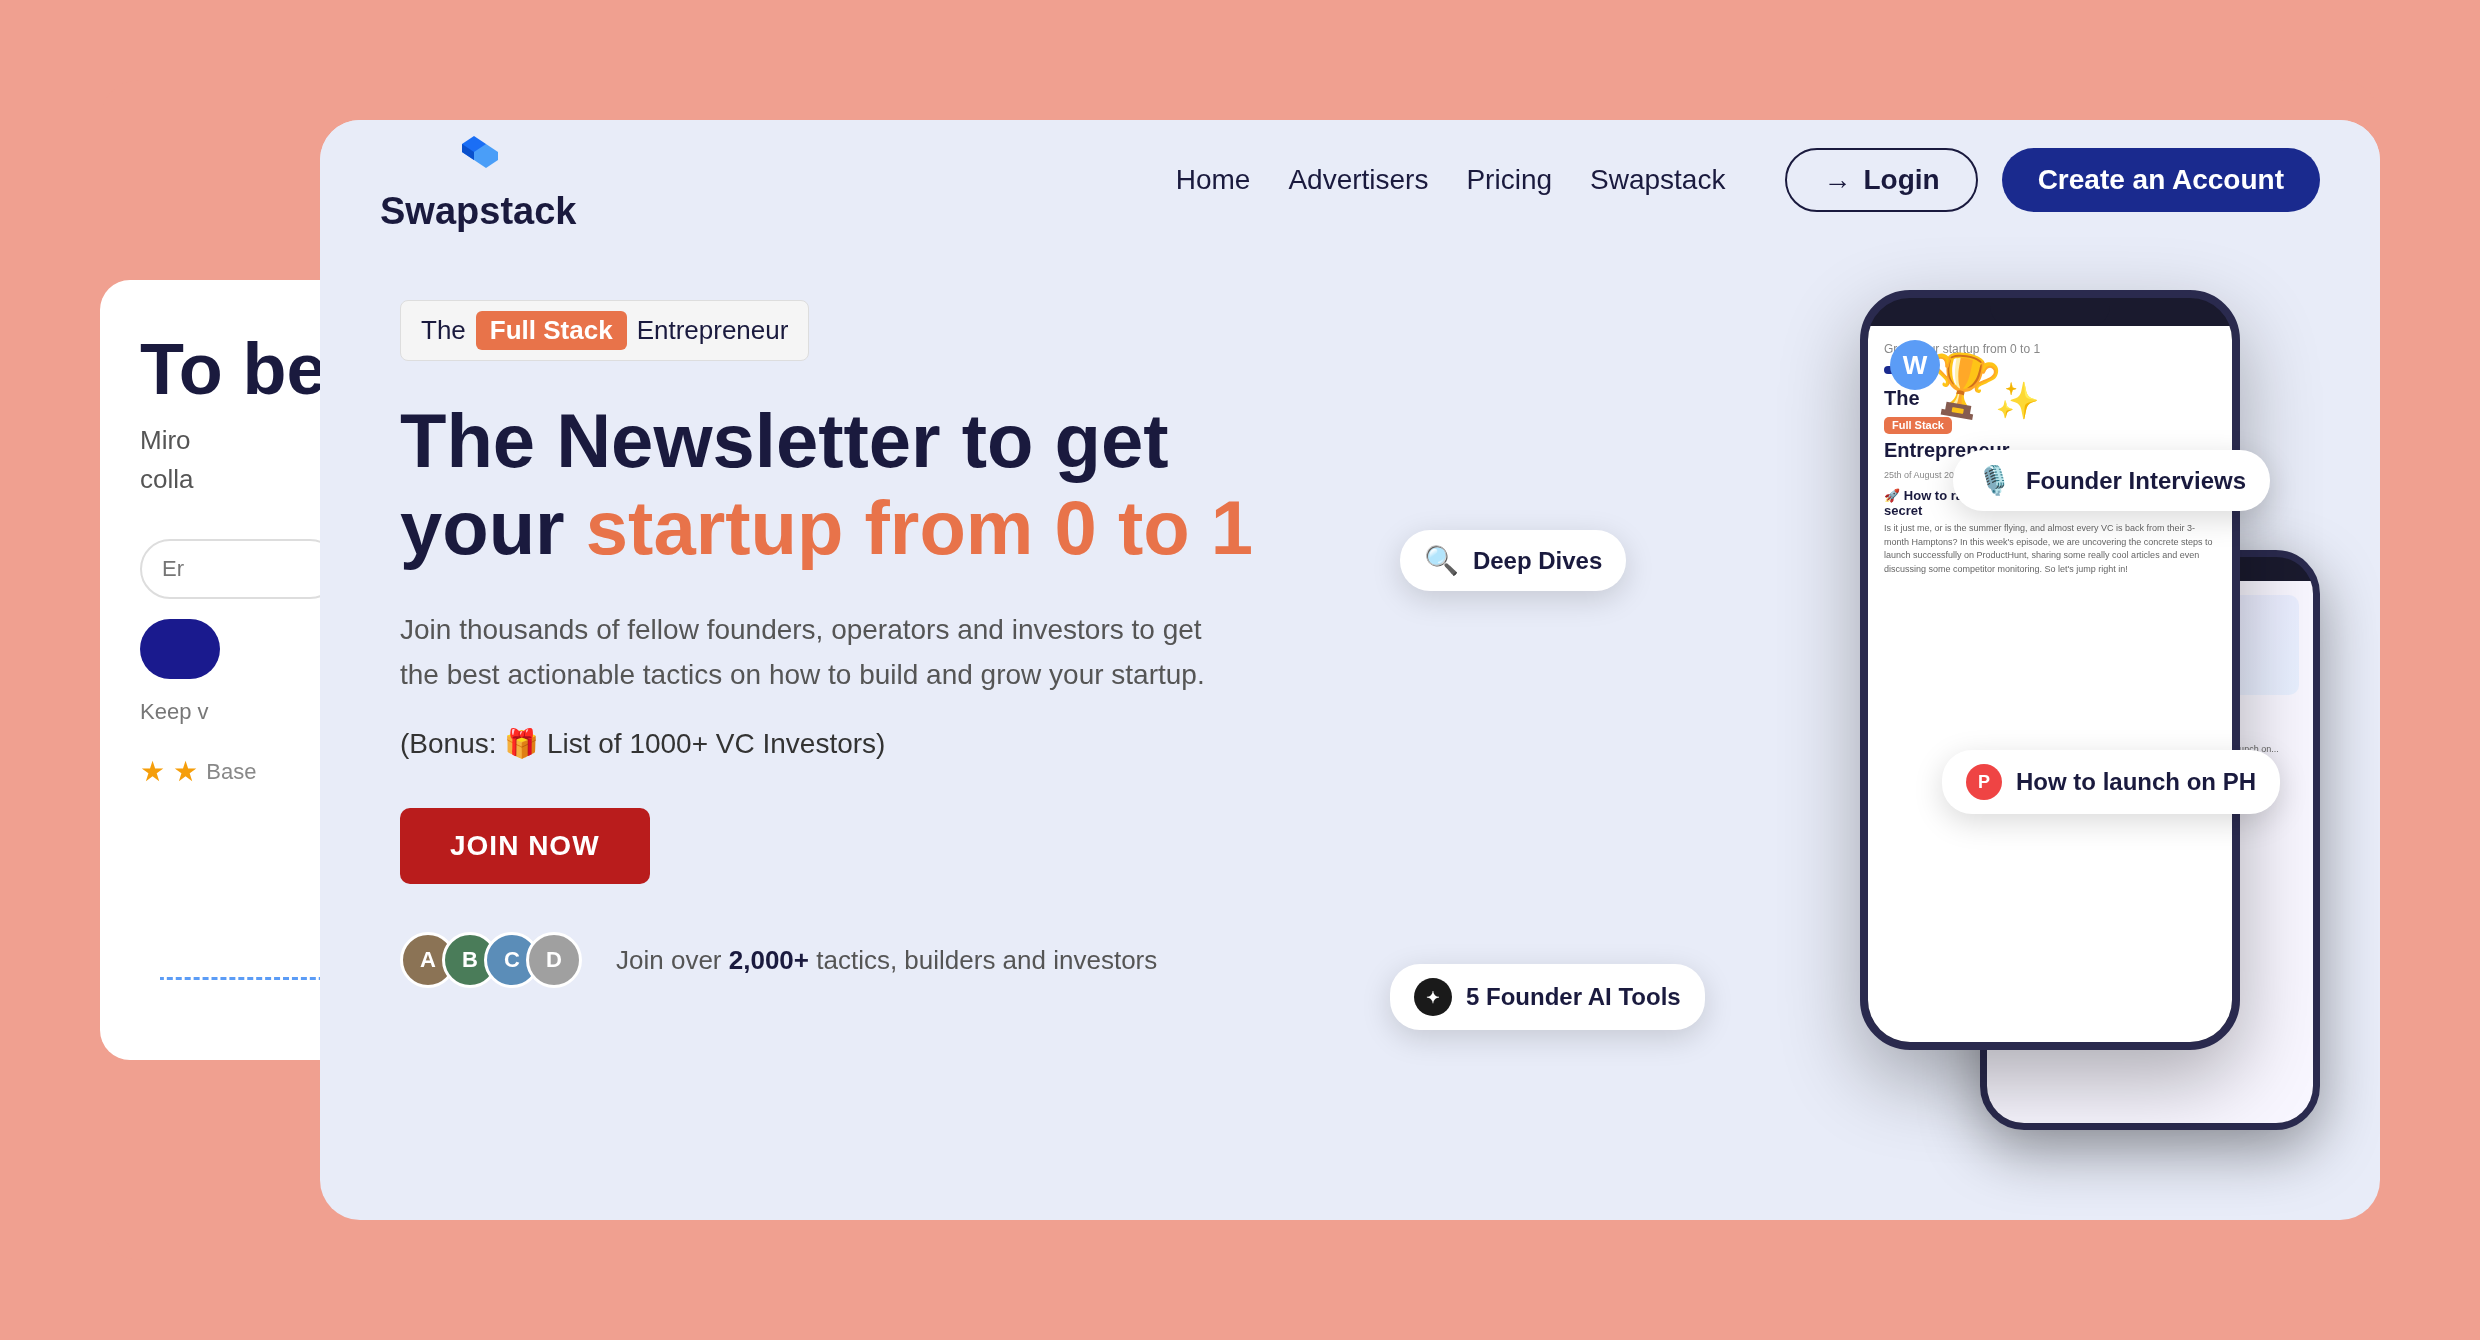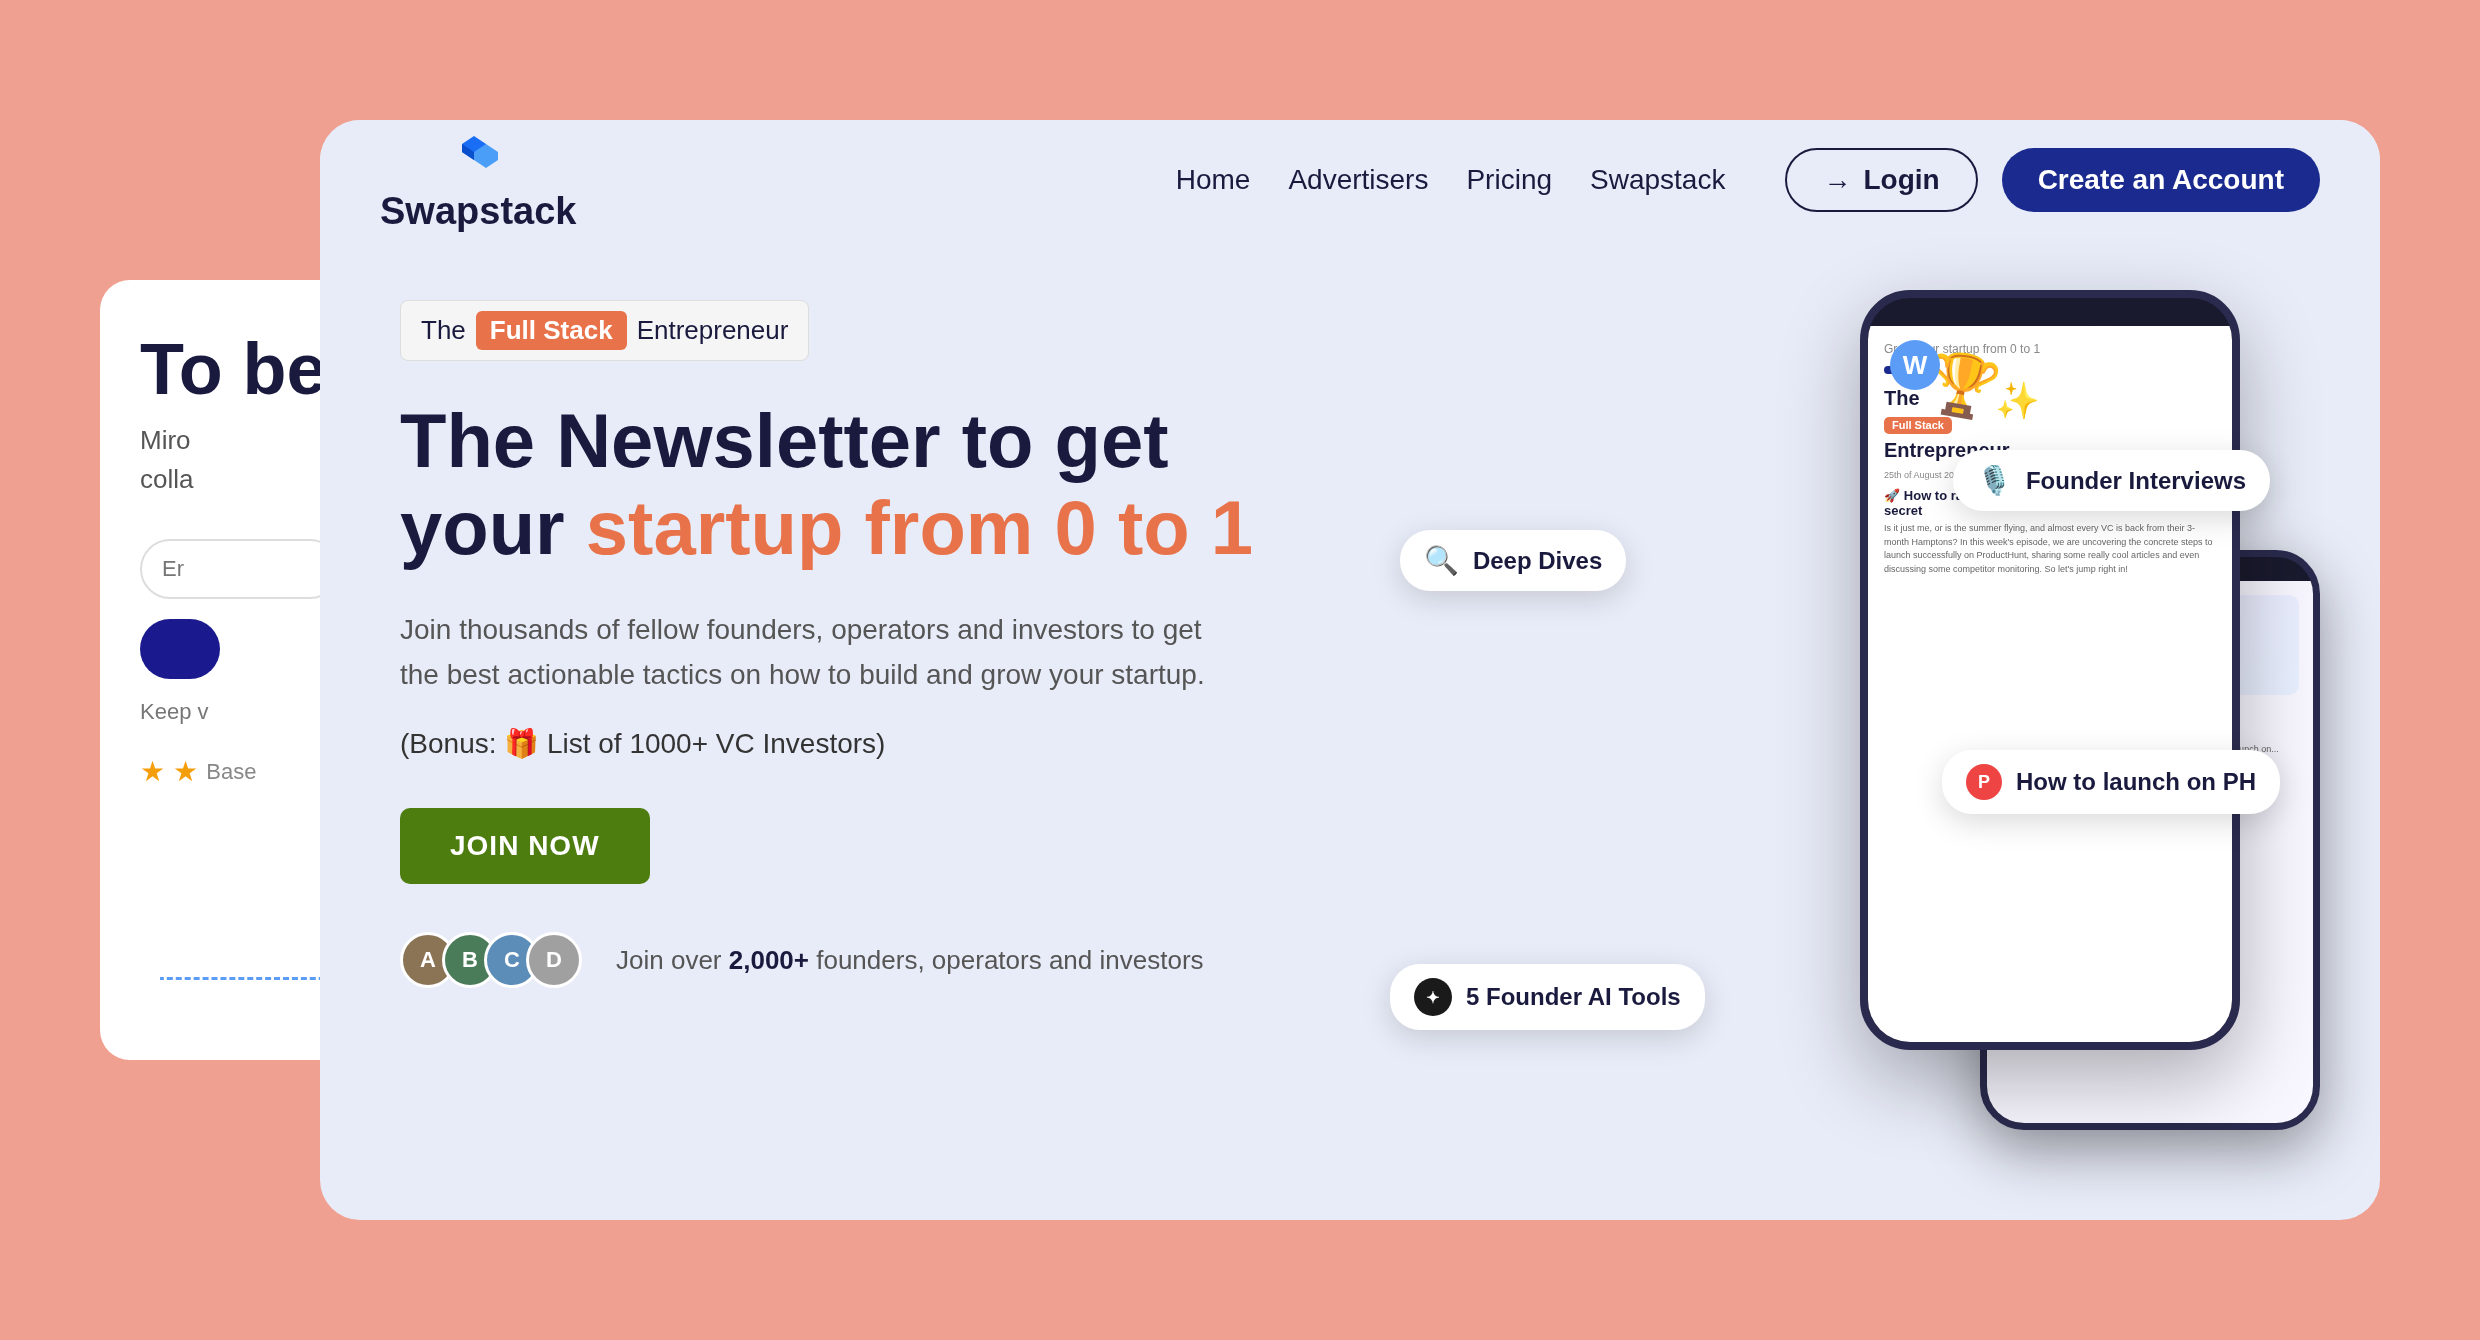--- a/index.html
+++ b/index.html
@@ -245,21 +245,21 @@
       border-radius: 10px;
       padding: 0 30px;
       font-size: 28px;
       color: #999;
       background: #fff;
       outline: none;
     }
     .join-btn {
       height: 76px;
       padding: 0 50px;
-      background: #4d7c0f;
+      background: #b91c1c;
       border: none;
       border-radius: 10px;
       color: white;
       font-size: 28px;
       font-weight: 700;
       cursor: pointer;
       letter-spacing: 1px;
     }
 
     .social-proof {
@@ -589,21 +589,21 @@
 
         <div class="social-proof">
           <div class="avatars">
             <div class="avatar">A</div>
             <div class="avatar">B</div>
             <div class="avatar">C</div>
             <div class="avatar">D</div>
           </div>
           <span class="social-text">
             Join over <strong>2,000+</strong>
-            <span>founders, operators and investors</span>
+            <span>tactics, builders and investors</span>
           </span>
         </div>
       </div>
 
       <div class="hero-right">
 
         <div class="trophy-decoration">🏆</div>
         <div class="w-decoration">W</div>
         <div class="stars-decoration">✨</div>
 

